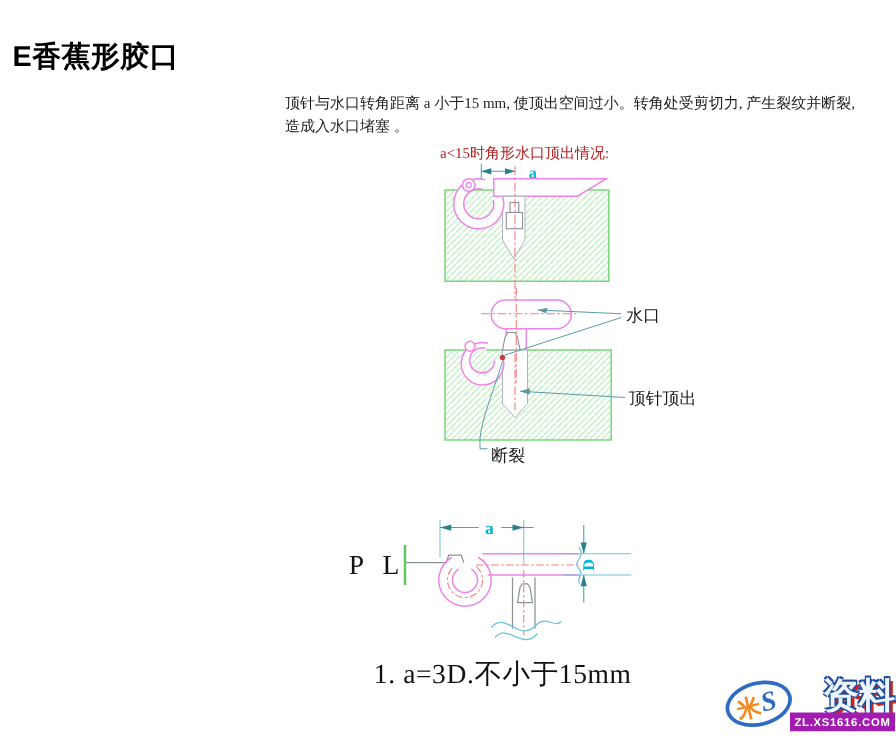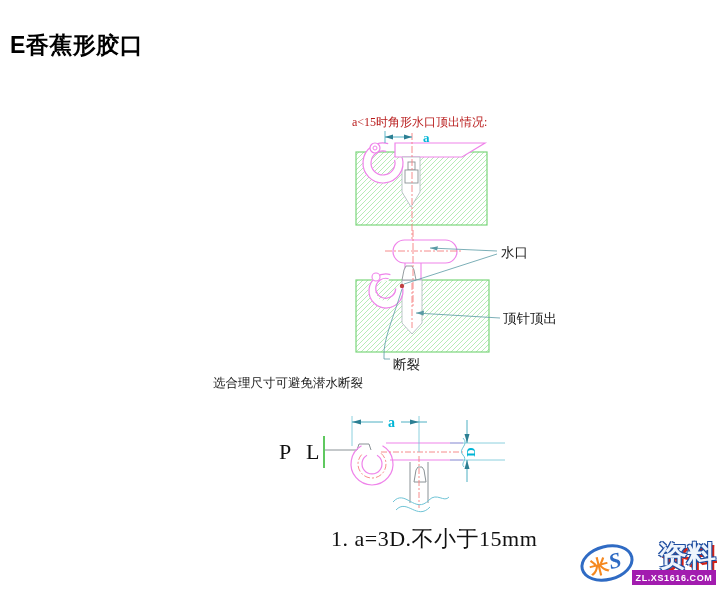--- a/index.html
+++ b/index.html
@@ -20,21 +20,21 @@
   .fig-caption {
     left:352px; top:114px; font-size:12px;
     font-family:"Liberation Serif", serif; color:#b91c1c;
   }
   .note-line {
     left:213px; top:375px; font-size:12.5px;
     font-family:"Liberation Serif", serif; color:#1a1a1a;
   }
   .rule-line {
     left:299px; top:524px; font-size:22px; color:#111;
-    font-family:"Liberation Serif", serif; letter-spacing:0.5px;margin-left:32px;
+    font-family:"Liberation Serif", serif; letter-spacing:0.5px;
   }
   svg text.cad-label { font-family:"Liberation Serif", serif; fill:#1a1a1a; }
   svg text.dim-letter { font-family:"Liberation Serif", serif; font-weight:bold; fill:#00b5d6; }
   
   .watermark { right:1px; bottom:2px; width:136px; height:50px; }
   .wm-logo {
     position:absolute; left:0px; top:8px; width:54px; height:36px;
     border:3px solid #2f6bc4; border-radius:50%; transform:rotate(-14deg);
     background:rgba(255,255,255,0.0);
   }
@@ -64,20 +64,24 @@
     font-family:"Liberation Sans", sans-serif; white-space:nowrap;
   }
 </style>
 </head>
 <body>
 
 <div class="page">
 
   <div class="abs doc-title">E香蕉形胶口</div>
 
+  <div class="abs intro">
+    <div>顶针与水口转角距离 a 小于15 mm, 使顶出空间过小。转角处受剪切力, 产生裂纹并断裂,</div>
+    <div>造成入水口堵塞 。</div>
+  </div>
 
   <div class="abs fig-caption">a&lt;15时角形水口顶出情况:</div>
 
   <svg class="abs" style="left:345px; top:126px;" width="175" height="120" viewBox="0 0 175 120">
     <defs>
       <pattern id="hatch1" patternUnits="userSpaceOnUse" width="5" height="5">
         <path d="M0,5 L5,0" stroke="#b7ecb7" stroke-width="1"></path>
       </pattern>
     </defs>
 
@@ -150,21 +154,20 @@
       <line x1="76" y1="85" x2="160" y2="90"></line>
       <polygon points="76,85 84,82.5 83.5,87.5" fill="#5a9aa5" stroke="none"></polygon>
       <path d="M62,61 C54,88 43,112 44,128 L44,131 L50,131"></path>
     </g>
 
     <text class="cad-label" x="161" y="29" font-size="13.5">水口</text>
     <text class="cad-label" x="163" y="95" font-size="13.5">顶针顶出</text>
     <text class="cad-label" x="53" y="141" font-size="13.5">断裂</text>
   </svg>
 
-  <div class="abs note-line">选合理尺寸可避免潜水断裂</div>
 
   <svg class="abs" style="left:265px; top:404px;" width="250" height="118" viewBox="0 0 250 118">
 
     <text x="14" y="55" font-size="22" letter-spacing="5" fill="#111" font-family="Liberation Serif, serif">P L</text>
 
     <line x1="59" y1="32" x2="59" y2="64" stroke="#5fc85f" stroke-width="2"></line>
 
     <path d="M60,46 L88,46 L92,46 L94,40 L104,40 L106,46" fill="none" stroke="#8a9296" stroke-width="1"></path>
 
     <g fill="none">

